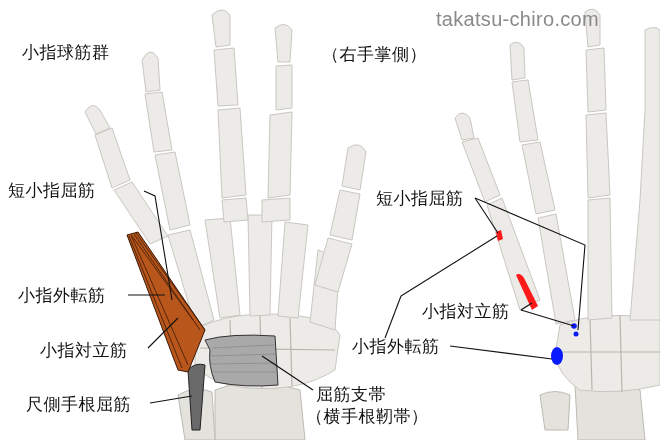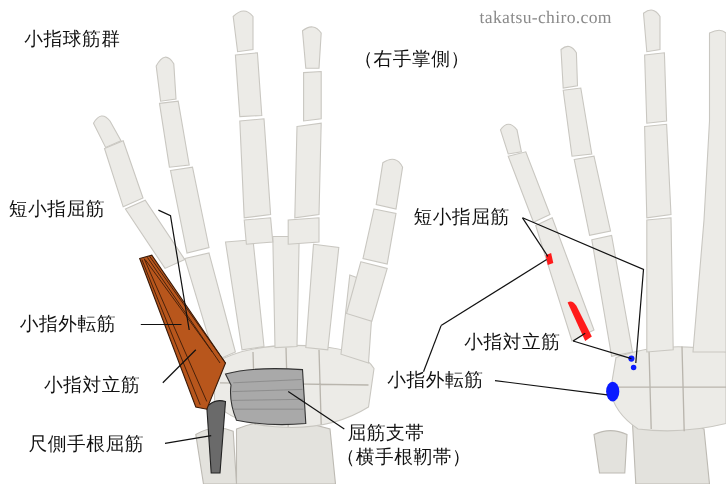--- a/index.html
+++ b/index.html
@@ -1,20 +1,20 @@
 <!DOCTYPE html>
 <html><head>
 <meta charset="utf-8">
 <style>
   html, body { margin: 0; padding: 0; background: #ffffff; }
   body { width: 660px; height: 440px; overflow: hidden; position: relative;
          font-family: "DejaVu Sans", "Liberation Sans", sans-serif; }
   #stage { position: absolute; left: 0; top: 0; width: 660px; height: 440px; }
   .lbl { position: absolute; color: #111; font-size: 17px; white-space: nowrap; line-height: 20px; letter-spacing: 0.5px; }
-  .watermark { position: absolute; color: #8a8a8a; font-size: 16px; font-family: Liberation Serif, serif; letter-spacing: 0.3px; }
+  .watermark { position: absolute; color: #8a8a8a; font-size: 20px; font-family: Liberation Sans, sans-serif; letter-spacing: 0.3px; }
   svg { position: absolute; left: 0; top: 0; }
   .bone { fill: #ecebe7; stroke: #c9c7c1; stroke-width: 1; }
   .bone2 { fill: #e3e2dd; stroke: #bdbab3; stroke-width: 1; }
   .joint { stroke: #b9b5ad; stroke-width: 1.2; fill: none; }
   .leader { stroke: #111; stroke-width: 1.1; fill: none; }
 </style>
 </head>
 <body>
 
 <div id="stage">
@@ -119,21 +119,21 @@
     <line class="leader" x1="475" y1="198" x2="498" y2="233"></line>
     <polyline class="leader" points="475,198 585,245 578,330"></polyline>
     <line class="leader" x1="401" y1="296" x2="497" y2="236"></line>
     <line class="leader" x1="401" y1="296" x2="385" y2="338"></line>
     <line class="leader" x1="521" y1="310" x2="532" y2="303"></line>
     <line class="leader" x1="521" y1="310" x2="574" y2="326"></line>
     <line class="leader" x1="450" y1="346" x2="552" y2="359"></line>
   </g>
 </svg>
 
-<div class="lbl" style="left:22px; top:26px;">小指球筋群</div>
+<div class="lbl" style="left:22px; top:42px;">小指球筋群</div>
 <div class="lbl" style="left:322px; top:46px;font-family:Liberation Mono, monospace;">（右手掌側）</div>
 <div class="watermark" style="left:436px; top:8px;">takatsu-chiro.com</div>
 
 <div class="lbl" style="left:8px; top:180px;">短小指屈筋</div>
 <div class="lbl" style="left:18px; top:285px;">小指外転筋</div>
 <div class="lbl" style="left:40px; top:340px;">小指対立筋</div>
 <div class="lbl" style="left:316px; top:384px;">屈筋支帯</div>
 <div class="lbl" style="left:26px; top:394px;">尺側手根屈筋</div>
 <div class="lbl" style="left:306px; top:406px;">（横手根靭帯）</div>
 

